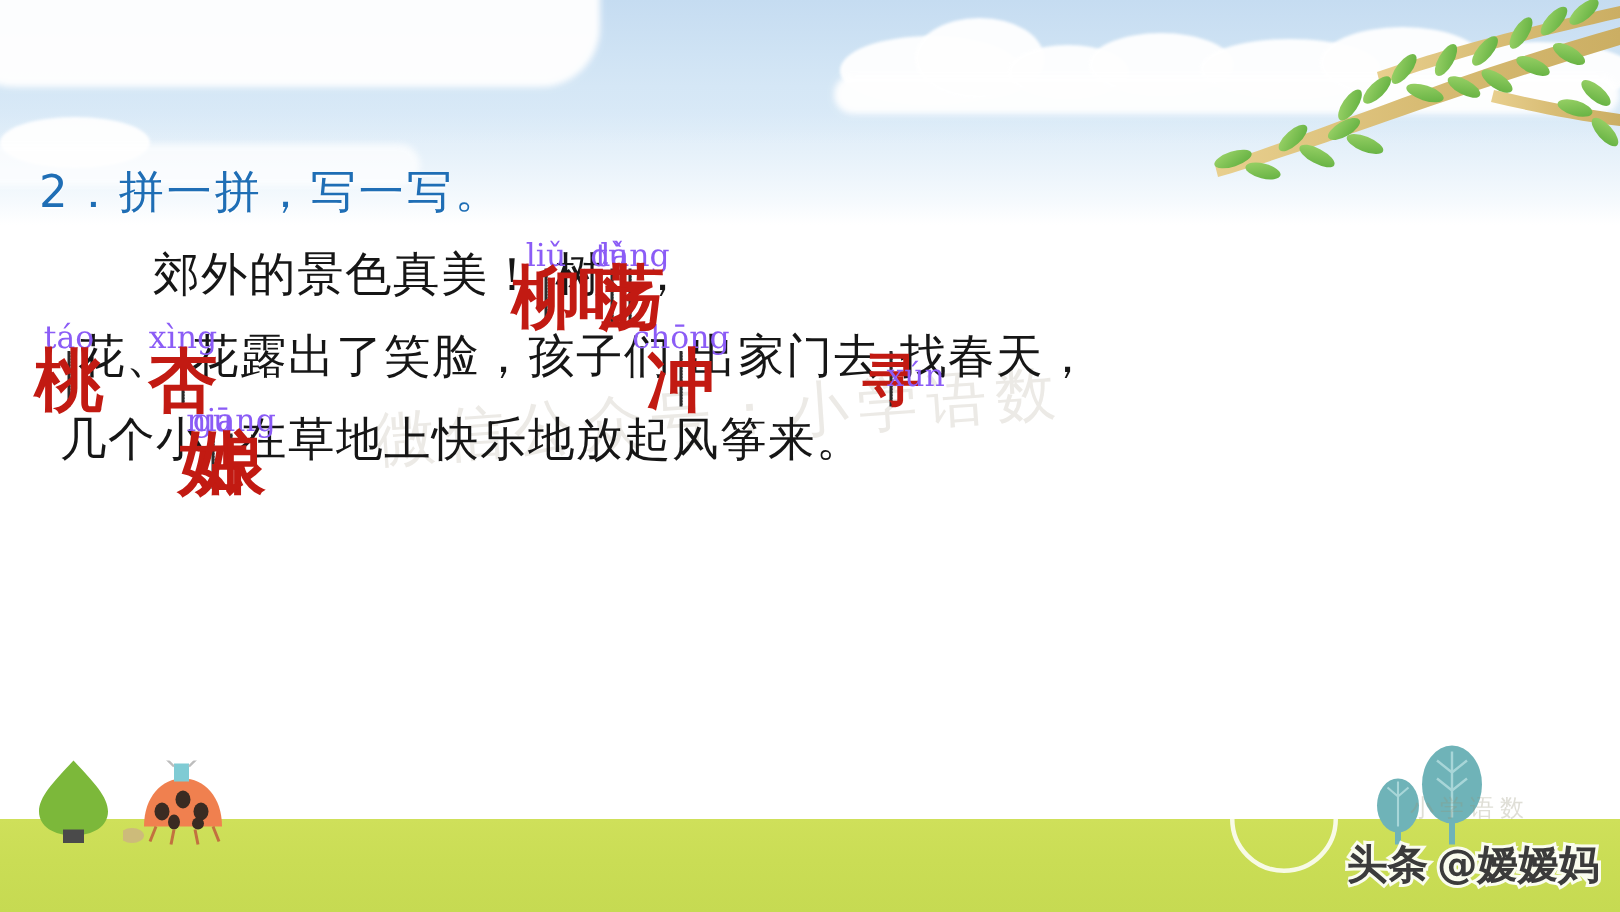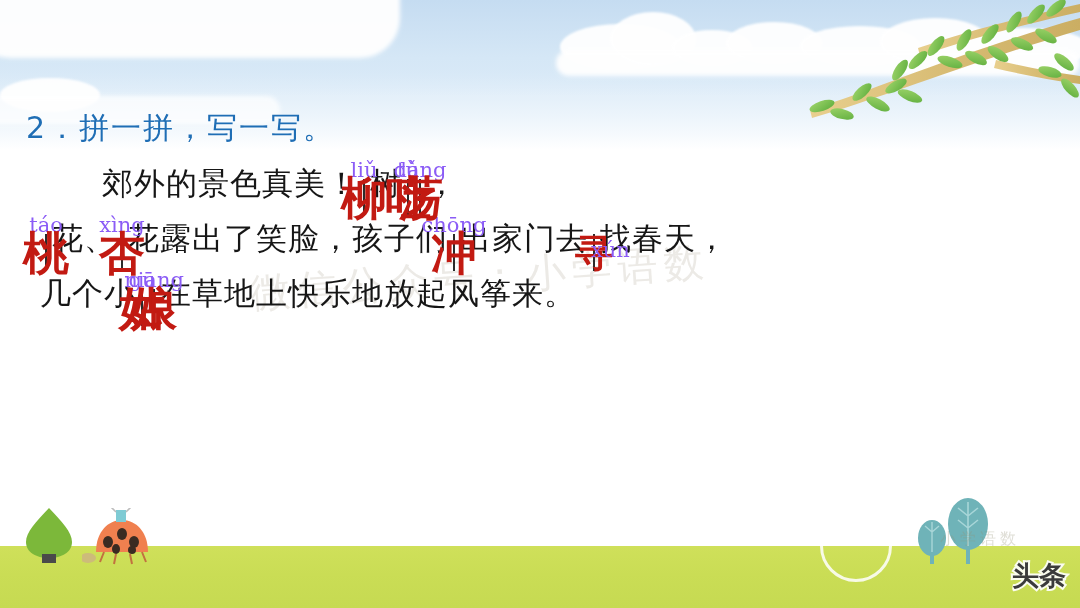--- a/index.html
+++ b/index.html
@@ -249,15 +249,16 @@
       <rect x="64" y="52" width="4" height="18" fill="#6fb3b8"></rect>
       <path d="M66 8 L66 52 M66 22 L56 14 M66 22 L76 14 M66 34 L56 26 M66 34 L76 26" stroke="#a8d6d8" stroke-width="1.6" fill="none"></path>
       <path d="M30 28 L30 58 M30 38 L23 32 M30 38 L37 32" stroke="#a8d6d8" stroke-width="1.4" fill="none"></path>
     </svg>
   </div>
 
   <div class="wm-sub">小学语数</div>
   <div class="wm-logo"></div>
   <div class="wm-brand">
     <span class="txt">头条</span>
+    <span class="txt">@嫒嫒妈</span>
   </div>
 
 </div>
 
 </body></html>

